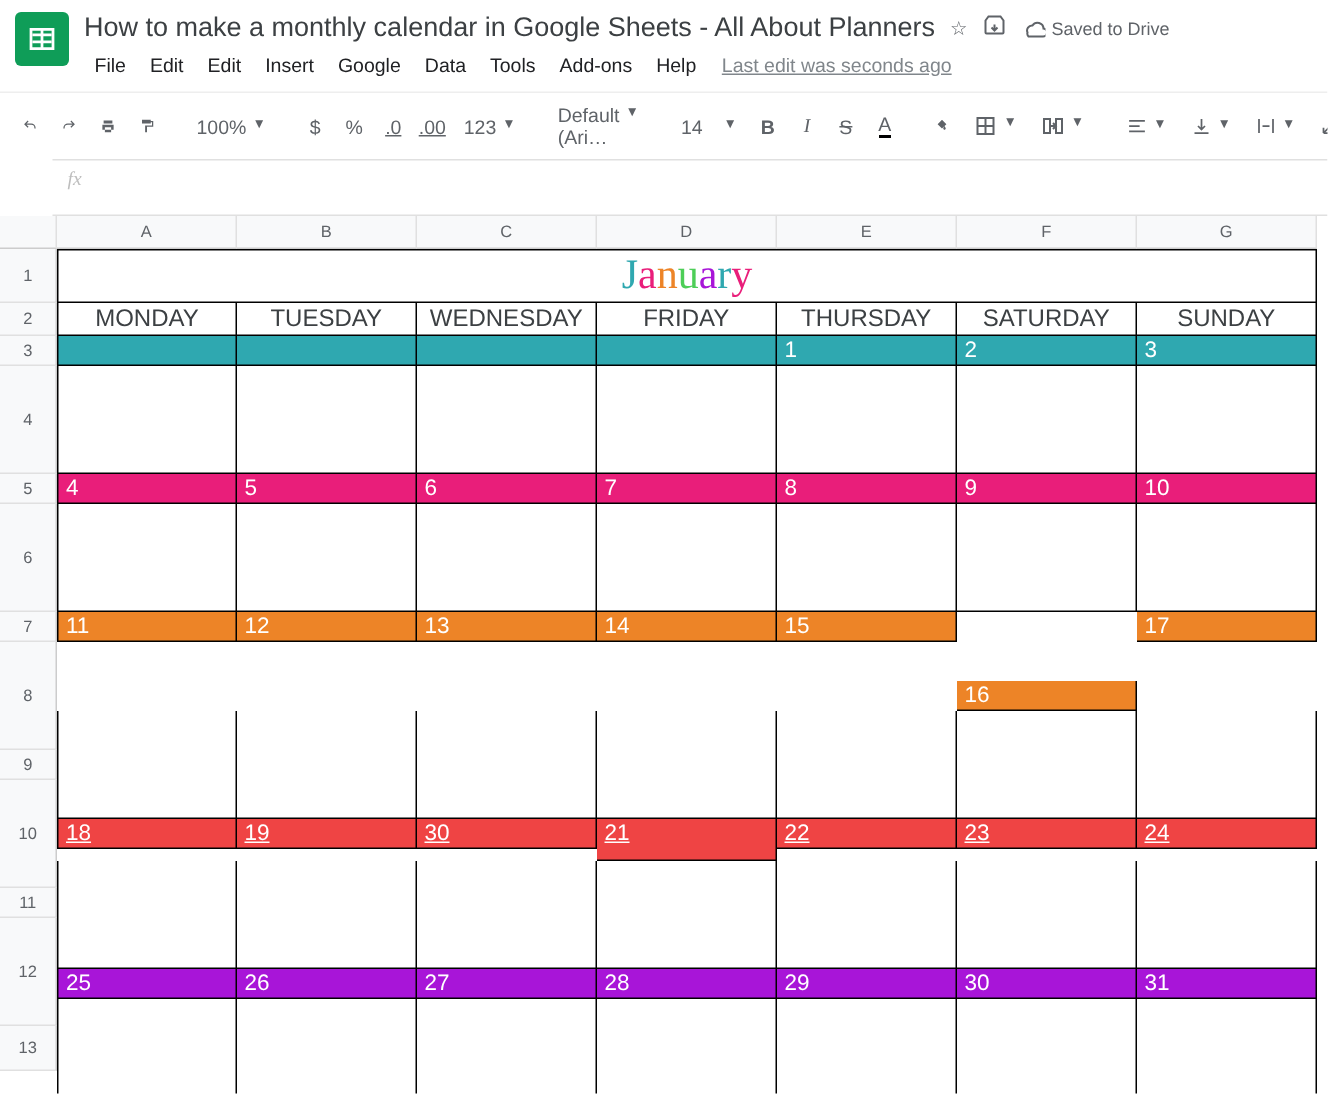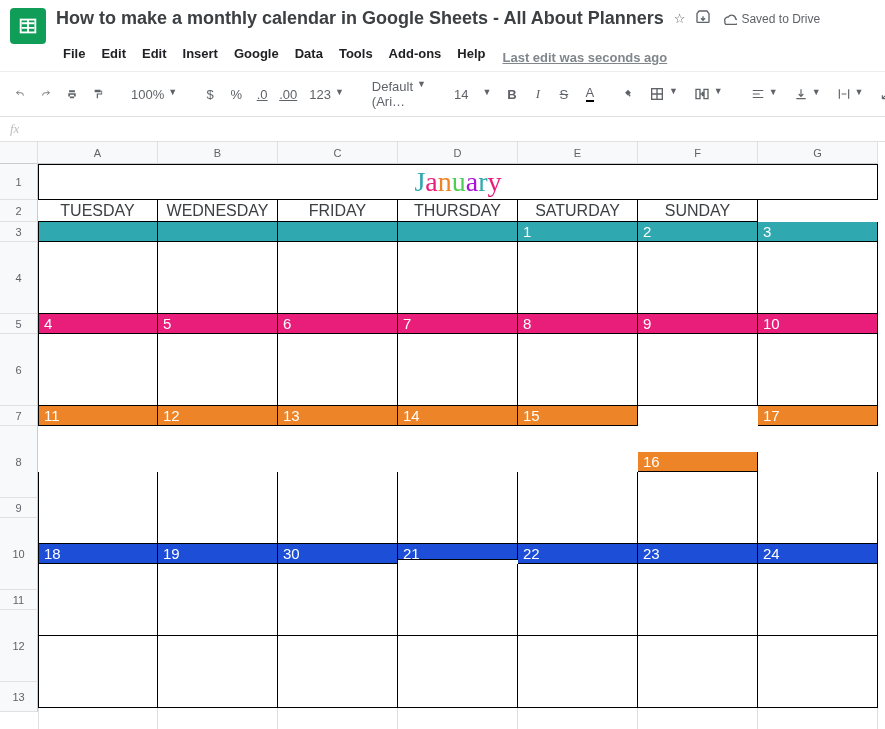--- a/index.html
+++ b/index.html
@@ -2,52 +2,52 @@
 <html><head>
 <meta charset="utf-8">
 <style>
 * { box-sizing: border-box; margin: 0; padding: 0; }
 body { font-family: Arial, sans-serif; background: #fff; width: 885px; height: 729px; overflow: hidden; font-size: 13px; color: #3c4043; }
 .header { padding: 8px 10px 0 10px; display: flex; align-items: flex-start; }
 .logo { width: 36px; height: 36px; background: #0f9d58; border-radius: 4px; display: flex; align-items: center; justify-content: center; margin-right: 10px; flex-shrink: 0; }
 .logo svg { width: 22px; height: 22px; }
 .header-main { flex: 1; }
 .title-row { display: flex; align-items: center; gap: 10px; }
-.doc-title { font-size: 18px; color: #3c4043; font-weight: 700; }
+.doc-title { font-size: 18px; color: #3c4043; font-weight: 400; }
 .title-icons { display: flex; gap: 10px; align-items: center; color: #5f6368; }
 .title-icons span { cursor: pointer; }
 .saved { font-size: 12px; color: #5f6368; display: flex; align-items: center; gap: 4px; }
-.menu-row { display: flex; gap: 2px; margin-top: 13px; align-items: flex-end; font-size: 13px; color: #202124; font-weight: bold; }
+.menu-row { display: flex; gap: 2px; margin-top: 3px; align-items: center; font-size: 13px; color: #202124; }
 .menu-item { padding: 4px 7px; cursor: pointer; border-radius: 4px; }
 .last-edit { color: #80868b; text-decoration: underline; margin-left: 8px; cursor: pointer; font-size: 13px; }
 .toolbar { border-top: 1px solid #eee; margin-top: 6px; padding: 4px 10px; display: flex; align-items: center; gap: 6px; color: #5f6368; font-size: 13px; }
 .tb-btn { padding: 4px 5px; cursor: pointer; border-radius: 3px; display: inline-flex; align-items: center; justify-content: center; min-width: 20px; }
 .tb-sep { width: 1px; height: 20px; background: #e0e0e0; margin: 0 3px; }
 .tb-select { display: flex; gap: 4px; cursor: pointer; padding: 3px 5px; }
 .tb-dropdown { font-size: 9px; color: #5f6368; }
-.fx-bar { border-top: 1px solid #e0e0e0; border-bottom: 1px solid #e0e0e0; padding: 4px 10px; display: flex; align-items: flex-start; height: 26px; }
+.fx-bar { border-top: 1px solid #e0e0e0; border-bottom: 1px solid #e0e0e0; padding: 4px 10px; display: flex; align-items: flex-start; height: 38px; margin-left: 35px; }
 .fx-label { font-style: italic; color: #bdbdbd; font-size: 13px; font-family: serif; }
 .grid { display: flex; }
 .row-headers { display: flex; flex-direction: column; }
 .corner { width: 38px; height: 22px; background: #f8f9fa; border-right: 1px solid #e0e0e0; border-bottom: 1px solid #ccc; }
 .row-head { width: 38px; background: #f8f9fa; border-right: 1px solid #ccc; border-bottom: 1px solid #e0e0e0; display: flex; align-items: center; justify-content: center; font-size: 11px; color: #5f6368; }
 .col-headers { display: flex; }
 .col-head { background: #f8f9fa; border-right: 1px solid #e0e0e0; border-bottom: 1px solid #ccc; height: 22px; display: flex; align-items: center; justify-content: center; font-size: 11px; color: #5f6368; }
 .cells { position: relative; }
 .cell-row { display: flex; }
 .cell { border-right: 1px solid #000; border-bottom: 1px solid #000; position: relative; }
 .title-cell { height: 36px; display: flex; align-items: center; justify-content: center; font-family: 'Comic Sans MS', cursive; font-size: 28px; font-weight: 400; }
 .title-cell span { display: inline-block; }
 .day-header { height: 22px; display: flex; align-items: center; justify-content: center; font-size: 16px; font-weight: 400; background: #fff; }
 .date-cell { height: 20px; color: #fff; font-size: 15px; padding: 1px 5px; font-weight: 400; }
 .body-cell { background: #fff; }
 .c-teal { background: #2fa8b0; }
 .c-pink { background: #e91e7a; }
 .c-orange { background: #ed8427; }
-.c-green { background: #1d4ed8; }
+.c-green { background: #ef4444; text-decoration: underline; }
 .c-purple { background: #a815d8; }
 .sheet-area { position: relative; }
 .underline-a { border-bottom: 2px solid #000; display: inline-block; line-height: 1; padding-bottom: 1px; }
 </style>
 </head>
 <body>
 
 <div class="header">
   <div class="logo">
     <svg viewBox="0 0 24 24" fill="none">
@@ -229,20 +229,21 @@
             <span style="color: rgb(47, 168, 176);">J</span>
             <span style="color: rgb(233, 30, 122);">a</span>
             <span style="color: rgb(237, 132, 39);">n</span>
             <span style="color: rgb(77, 206, 87);">u</span>
             <span style="color: rgb(168, 21, 216);">a</span>
             <span style="color: rgb(47, 168, 176);">r</span>
             <span style="color: rgb(233, 30, 122);">y</span>
           </div>
         </div>
         <div class="cell-row">
+          <div class="cell day-header" style="width: 120px; height: 22px; border-left: 1px solid rgb(0, 0, 0);">MONDAY</div>
           <div class="cell day-header" style="width: 120px; height: 22px;">TUESDAY</div>
           <div class="cell day-header" style="width: 120px; height: 22px;">WEDNESDAY</div>
           <div class="cell day-header" style="width: 120px; height: 22px;">FRIDAY</div>
           <div class="cell day-header" style="width: 120px; height: 22px;">THURSDAY</div>
           <div class="cell day-header" style="width: 120px; height: 22px;">SATURDAY</div>
           <div class="cell day-header" style="width: 120px; height: 22px;">SUNDAY</div>
         </div>
         <div class="cell-row">
           <div class="cell date-cell c-teal" style="width: 120px; height: 20px; border-left: 1px solid rgb(0, 0, 0);"></div>
           <div class="cell date-cell c-teal" style="width: 120px; height: 20px;"></div>
@@ -294,35 +295,44 @@
           <div class="cell body-cell" style="width: 120px; height: 72px;"></div>
           <div class="cell body-cell" style="width: 120px; height: 72px;"></div>
           <div class="cell body-cell" style="width: 120px; height: 72px;"></div>
           <div class="cell body-cell" style="width: 120px; height: 72px;"></div>
           <div class="cell body-cell" style="width: 120px; height: 72px;"></div>
         </div>
         <div class="cell-row">
           <div class="cell date-cell c-green" style="width: 120px; height: 20px; border-left: 1px solid rgb(0, 0, 0);">18</div>
           <div class="cell date-cell c-green" style="width: 120px; height: 20px;">19</div>
           <div class="cell date-cell c-green" style="width: 120px; height: 20px;">30</div>
-          <div class="cell date-cell c-green" style="width: 120px; height: 16px;">21</div>
+          <div class="cell date-cell c-green" style="width: 120px; height: 28px;">21</div>
           <div class="cell date-cell c-green" style="width: 120px; height: 20px;">22</div>
           <div class="cell date-cell c-green" style="width: 120px; height: 20px;">23</div>
           <div class="cell date-cell c-green" style="width: 120px; height: 20px;">24</div>
         </div>
         <div class="cell-row">
           <div class="cell body-cell" style="width: 120px; height: 72px; border-left: 1px solid rgb(0, 0, 0);"></div>
           <div class="cell body-cell" style="width: 120px; height: 72px;"></div>
           <div class="cell body-cell" style="width: 120px; height: 72px;"></div>
           <div class="cell body-cell" style="width: 120px; height: 72px;"></div>
           <div class="cell body-cell" style="width: 120px; height: 72px;"></div>
           <div class="cell body-cell" style="width: 120px; height: 72px;"></div>
           <div class="cell body-cell" style="width: 120px; height: 72px;"></div>
         </div>
         <div class="cell-row">
+          <div class="cell date-cell c-purple" style="width: 120px; height: 20px; border-left: 1px solid rgb(0, 0, 0);">25</div>
+          <div class="cell date-cell c-purple" style="width: 120px; height: 20px;">26</div>
+          <div class="cell date-cell c-purple" style="width: 120px; height: 20px;">27</div>
+          <div class="cell date-cell c-purple" style="width: 120px; height: 20px;">28</div>
+          <div class="cell date-cell c-purple" style="width: 120px; height: 20px;">29</div>
+          <div class="cell date-cell c-purple" style="width: 120px; height: 20px;">30</div>
+          <div class="cell date-cell c-purple" style="width: 120px; height: 20px;">31</div>
+        </div>
+        <div class="cell-row">
           <div class="cell body-cell" style="width: 120px; height: 72px; border-left: 1px solid rgb(0, 0, 0);"></div>
           <div class="cell body-cell" style="width: 120px; height: 72px;"></div>
           <div class="cell body-cell" style="width: 120px; height: 72px;"></div>
           <div class="cell body-cell" style="width: 120px; height: 72px;"></div>
           <div class="cell body-cell" style="width: 120px; height: 72px;"></div>
           <div class="cell body-cell" style="width: 120px; height: 72px;"></div>
           <div class="cell body-cell" style="width: 120px; height: 72px;"></div>
         </div>
         <div class="cell-row">
           <div style="width: 120px; height: 30px; border-right: 1px solid rgb(224, 224, 224); border-bottom: 1px solid rgb(224, 224, 224); border-left: 1px solid rgb(224, 224, 224);"></div>

